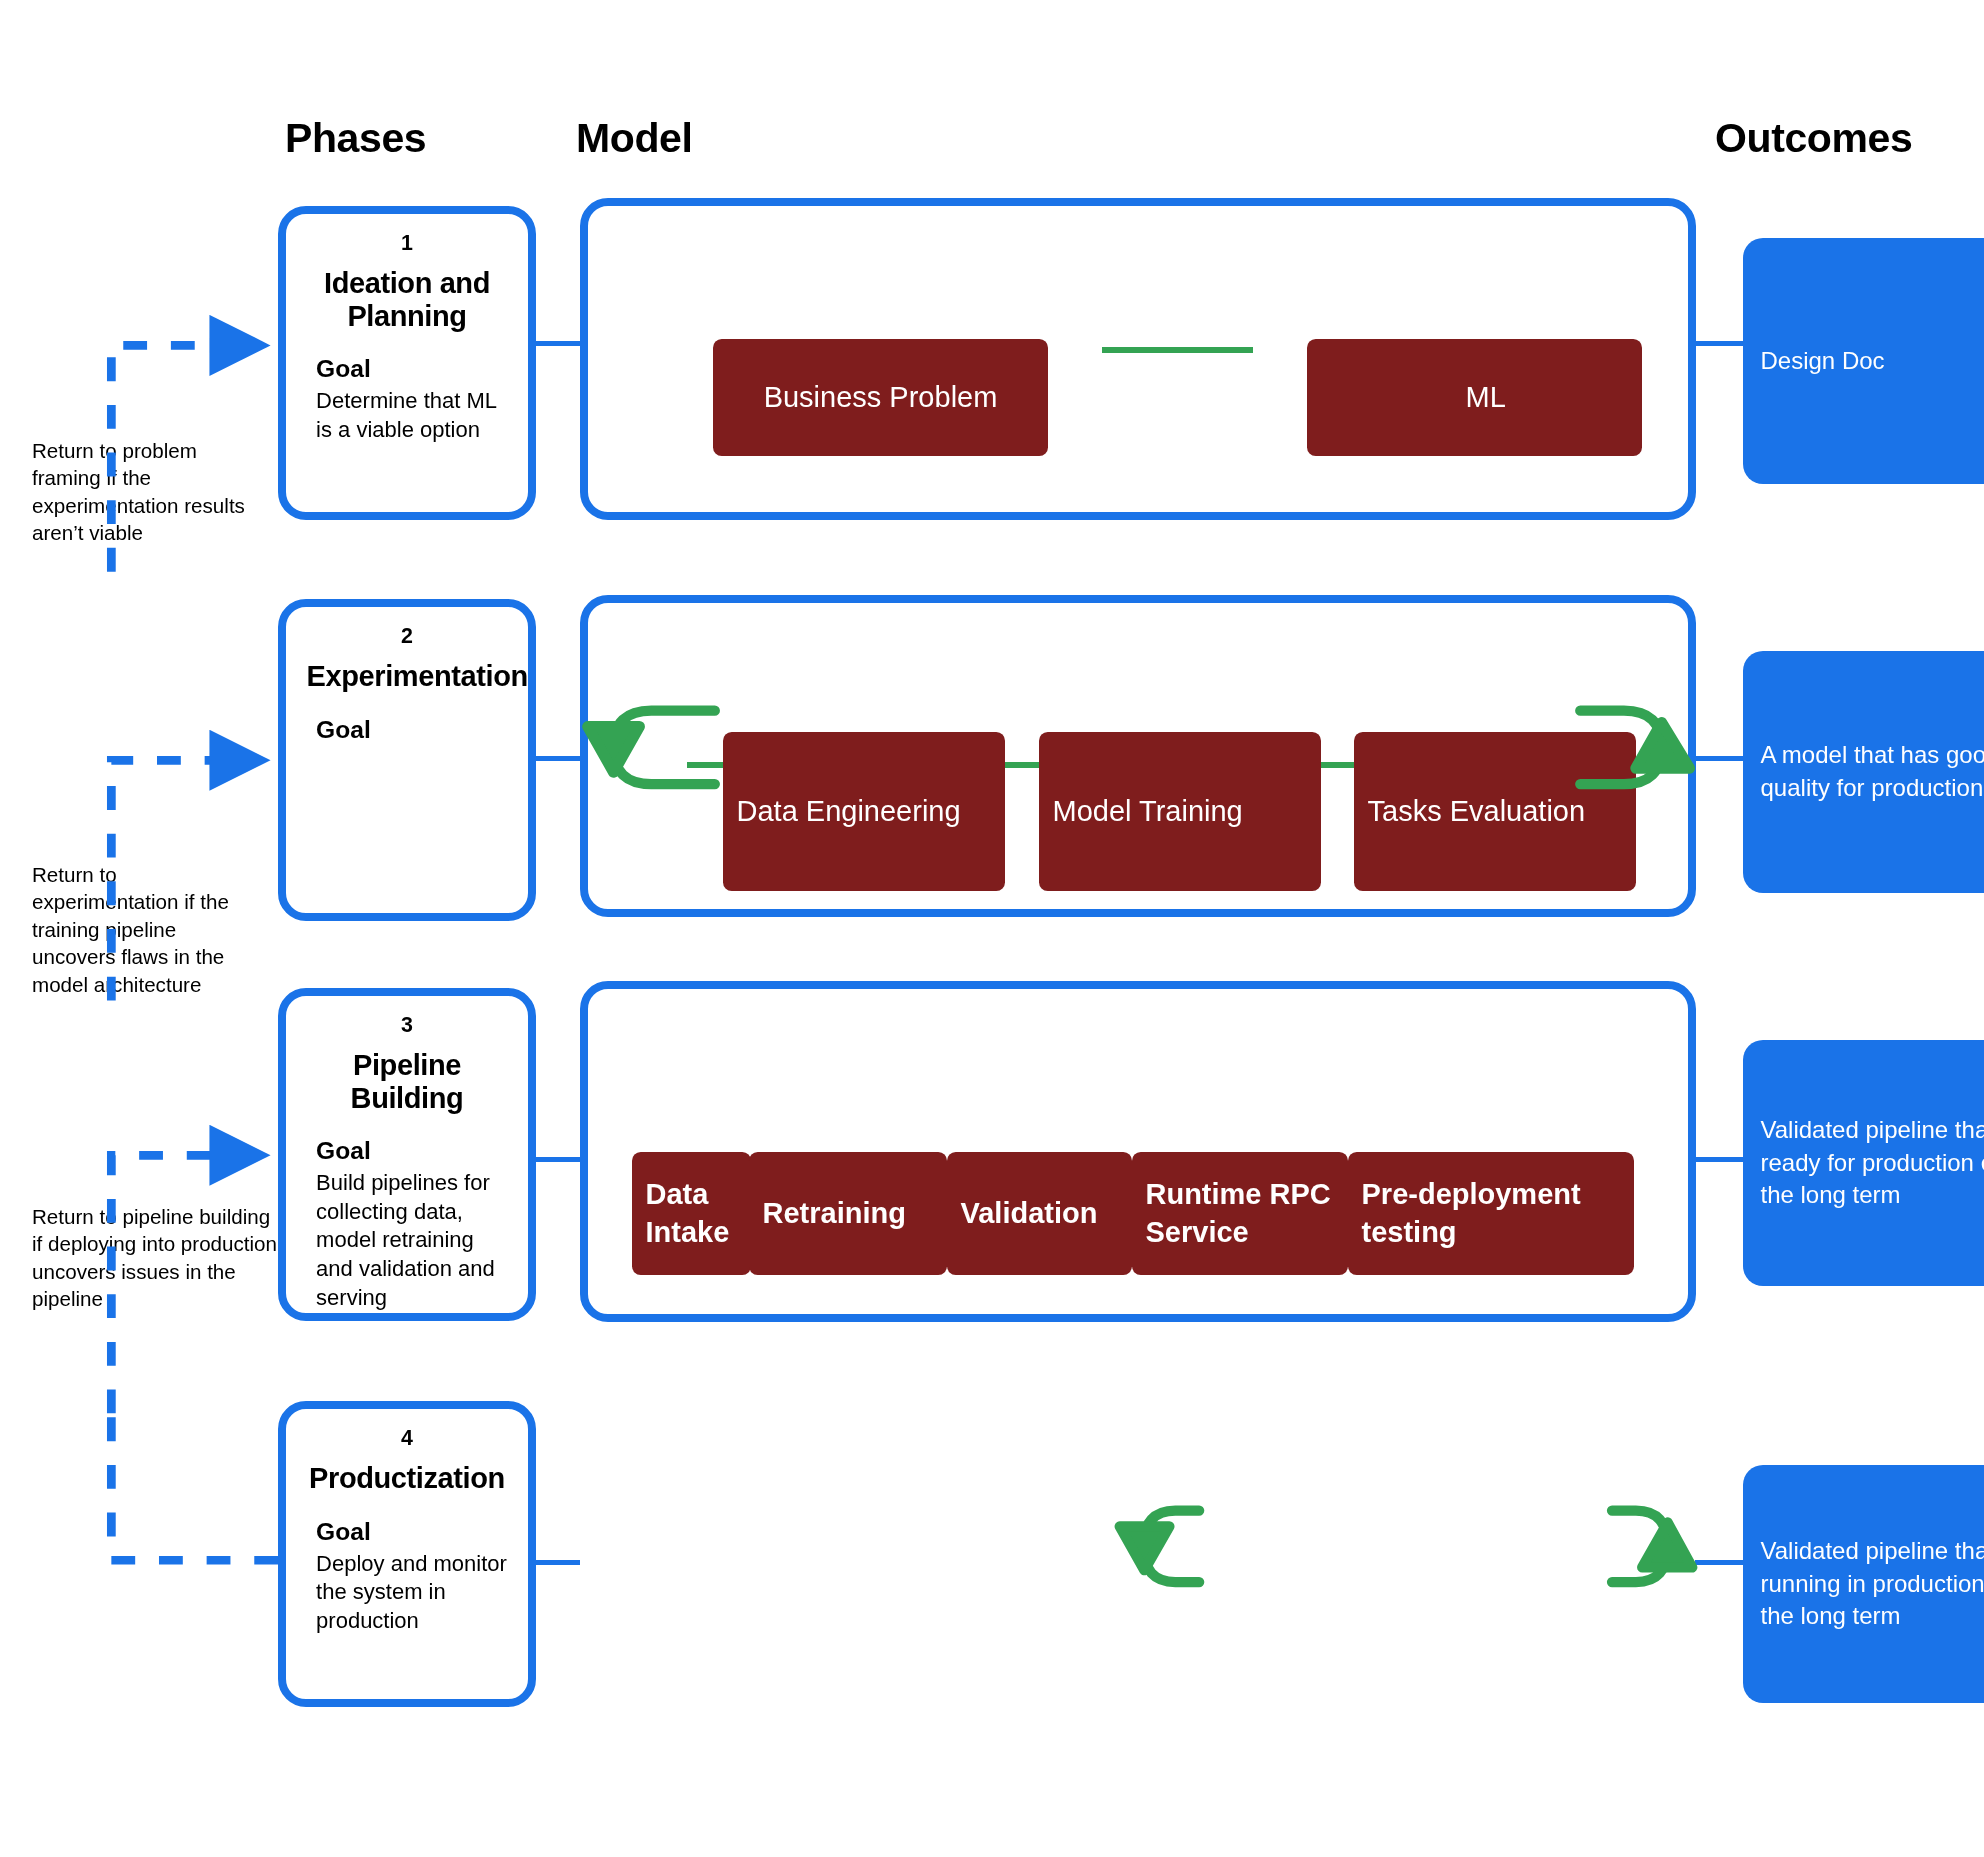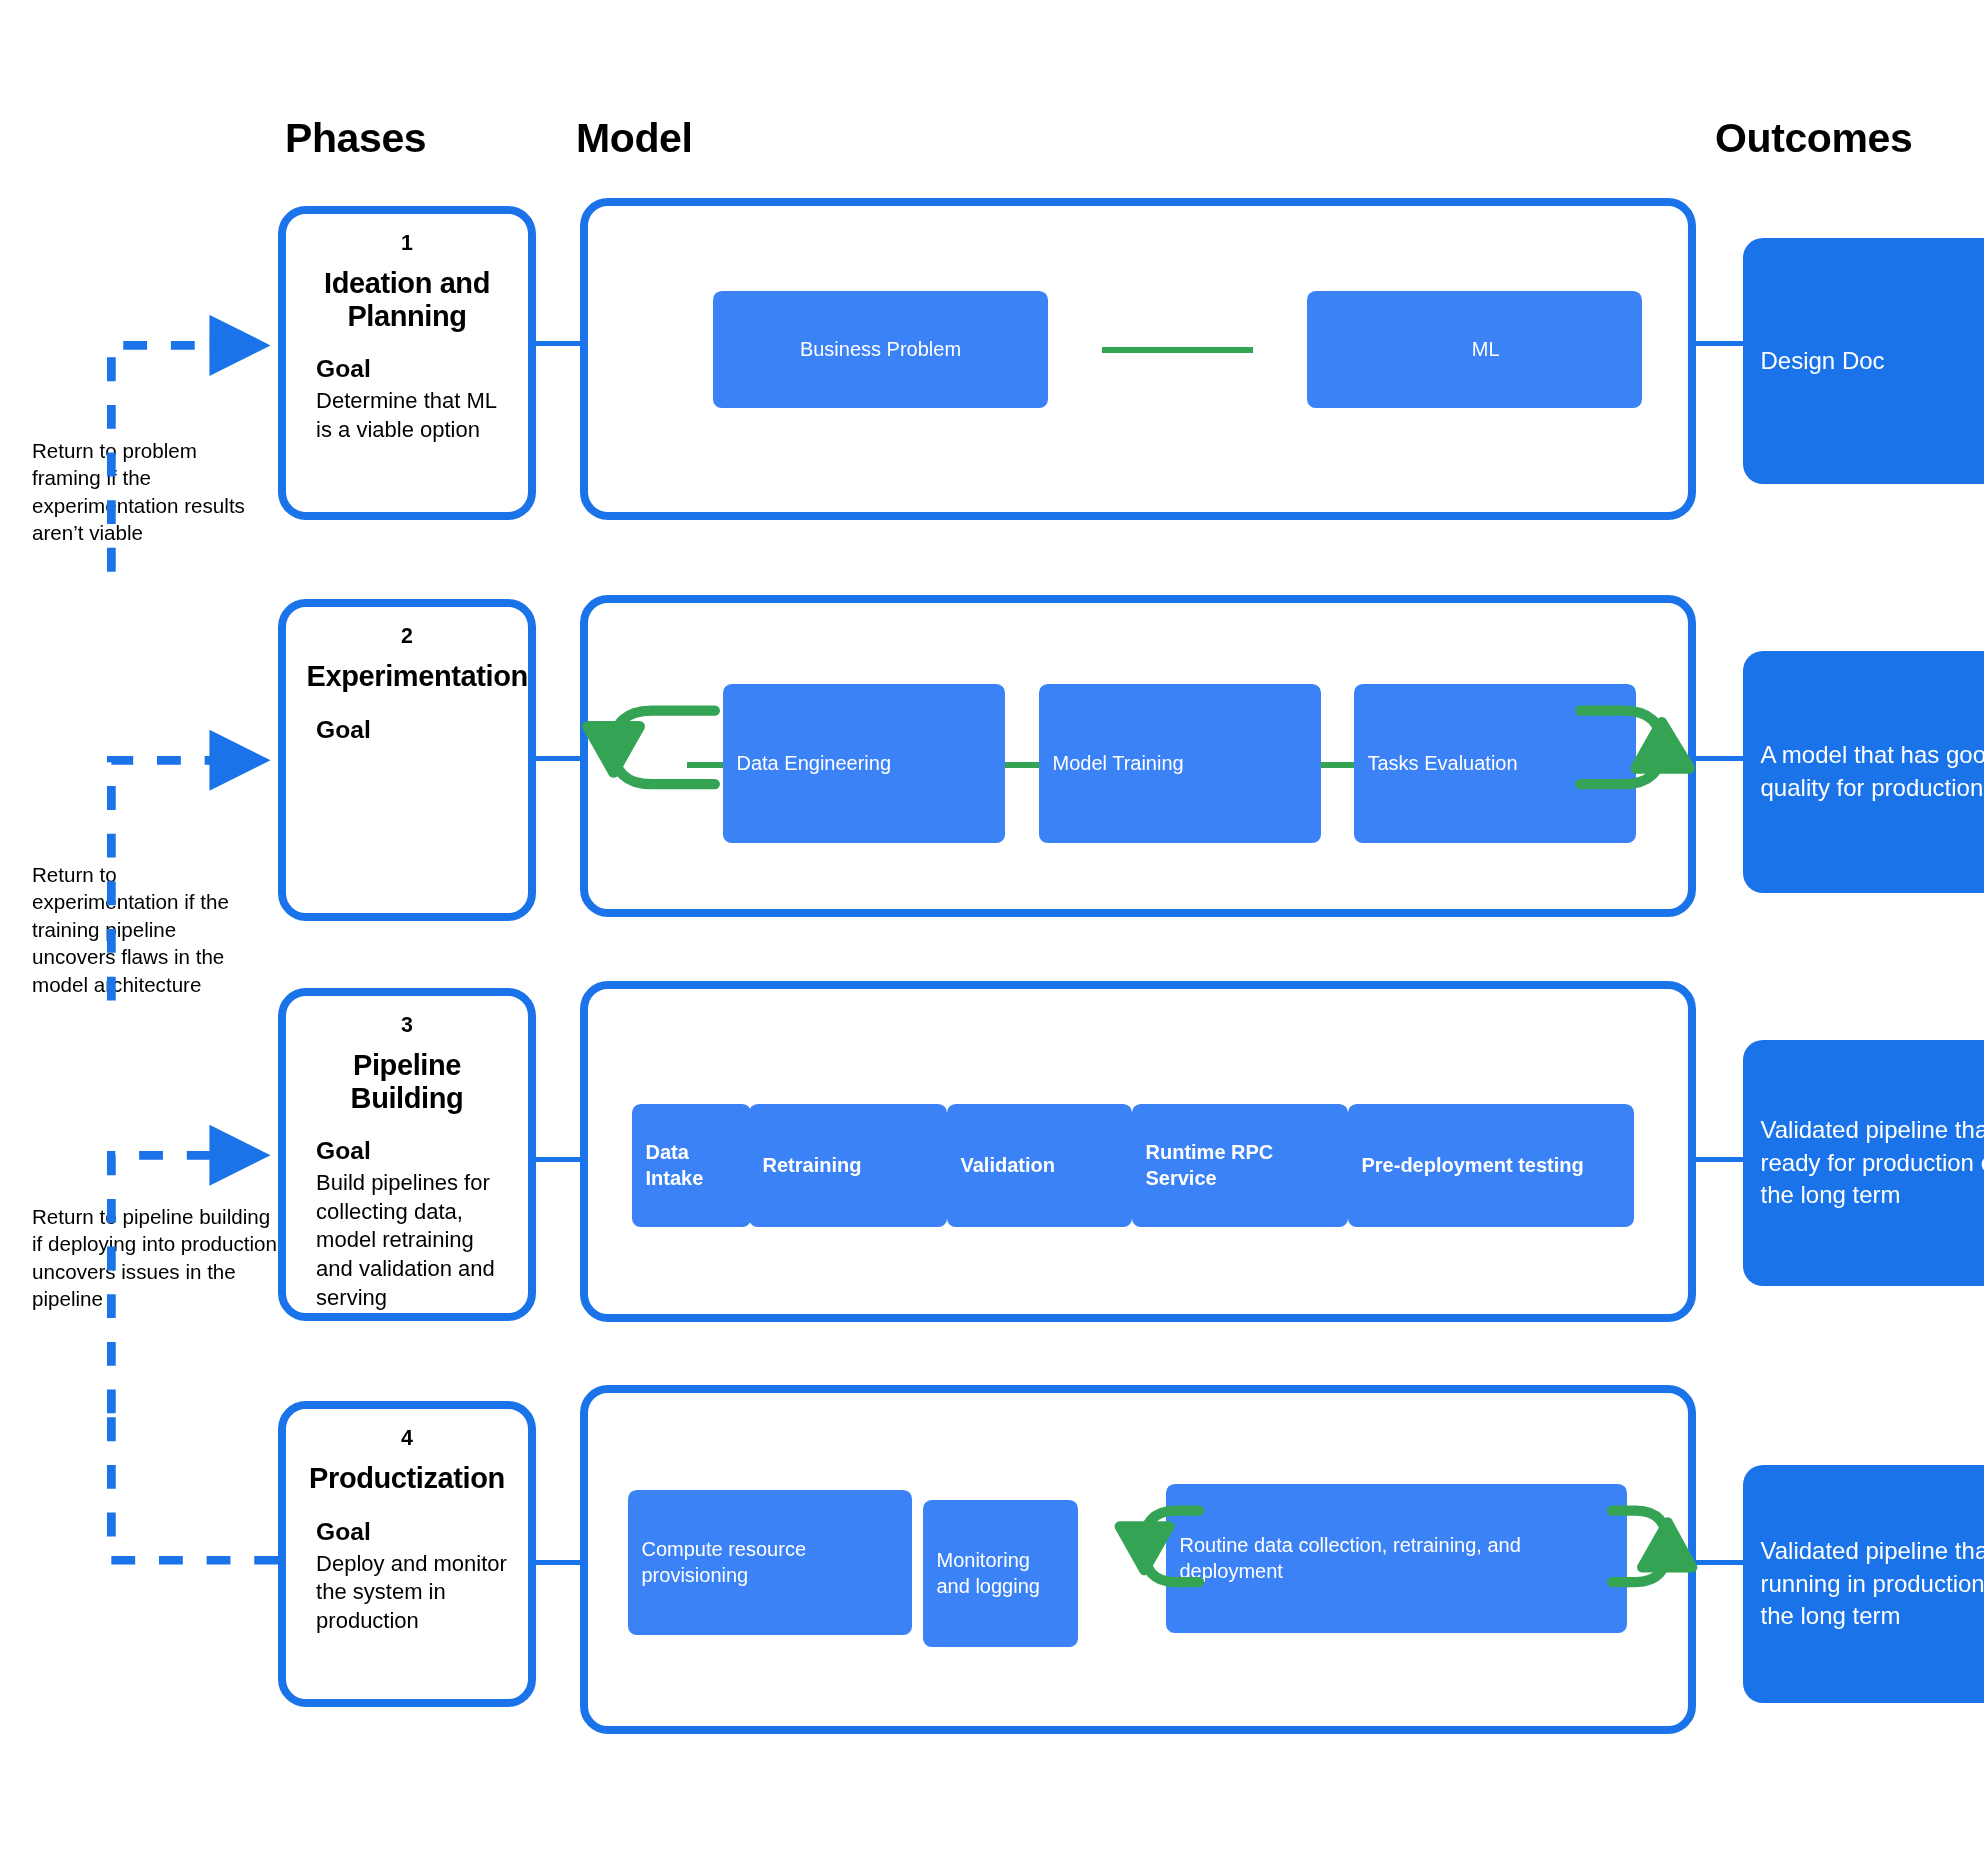--- a/index.html
+++ b/index.html
@@ -67,28 +67,29 @@
   .tasks-card {
     box-sizing: border-box;
     background: #ffffff;
     border: 8.7px solid #1a73e8;
     border-radius: 28px;
   }
 
   
   .task-box {
     box-sizing: border-box;
-    background: #3b82f6;
+    background: #7f1d1d;
     border-radius: 8.7px;
     color: #ffffff;
-    font-size: 20px;
+    font-size: 29px;
     line-height: 1.28;
     display: flex;
     align-items: center;
     padding: 0 13.5px;
+    margin-top: 48px;
   }
   .task-box.center { justify-content: center; text-align: center; }
   .task-box.left   { justify-content: flex-start; text-align: left; }
 
   
   .green-link { background: #34a353; }
 
   
   .outcome-box {
     box-sizing: border-box;
@@ -208,28 +209,20 @@
 
   <div class="abs phase-card" style="left:278px; top:1401px; width:258px; height:306px;">
     <div class="phase-num">4</div>
     <div class="phase-title">Productization</div>
     <div class="goal-block">
       <div class="goal-label">Goal</div>
       <div class="goal-text">Deploy and monitor the system in production</div>
     </div>
   </div>
 
-  <div class="abs tasks-card" style="left:580px; top:1385px; width:1116px; height:349px;">
-    <div class="abs green-link" style="left:425px; top:171px; width:26px; height:6.4px;"></div>
-    <div class="abs green-link" style="left:653px; top:171px; width:28px; height:6.4px;"></div>
-
-    <div class="abs task-box left" style="left:40px; top:97px; width:284px; height:145px;">Compute  resource provisioning</div>
-    <div class="abs task-box left" style="left:335px; top:107px; width:155px; height:147px;">Monitoring and logging</div>
-    <div class="abs task-box left" style="left:578px; top:91px; width:461px; height:149px;">Routine data collection, retraining, and deployment</div>
-  </div>
 
   <div class="abs outcome-box" style="left:1743px; top:1465px; width:322px; height:238px;">
     <span>Validated pipeline that’s running in production over the long term</span>
   </div>
 
   <div class="abs annot" style="left:32px; top:437px; width:222px;">Return to problem framing if the experimentation results aren’t viable</div>
   <div class="abs annot" style="left:32px; top:861px; width:230px;">Return to experimentation if the training pipeline uncovers flaws in the model architecture</div>
   <div class="abs annot" style="left:32px; top:1203px; width:246px;">Return to pipeline building if deploying into production uncovers issues in the pipeline</div>
 
   <svg class="overlay" width="2253" height="1858" viewBox="0 0 5674 4680">

